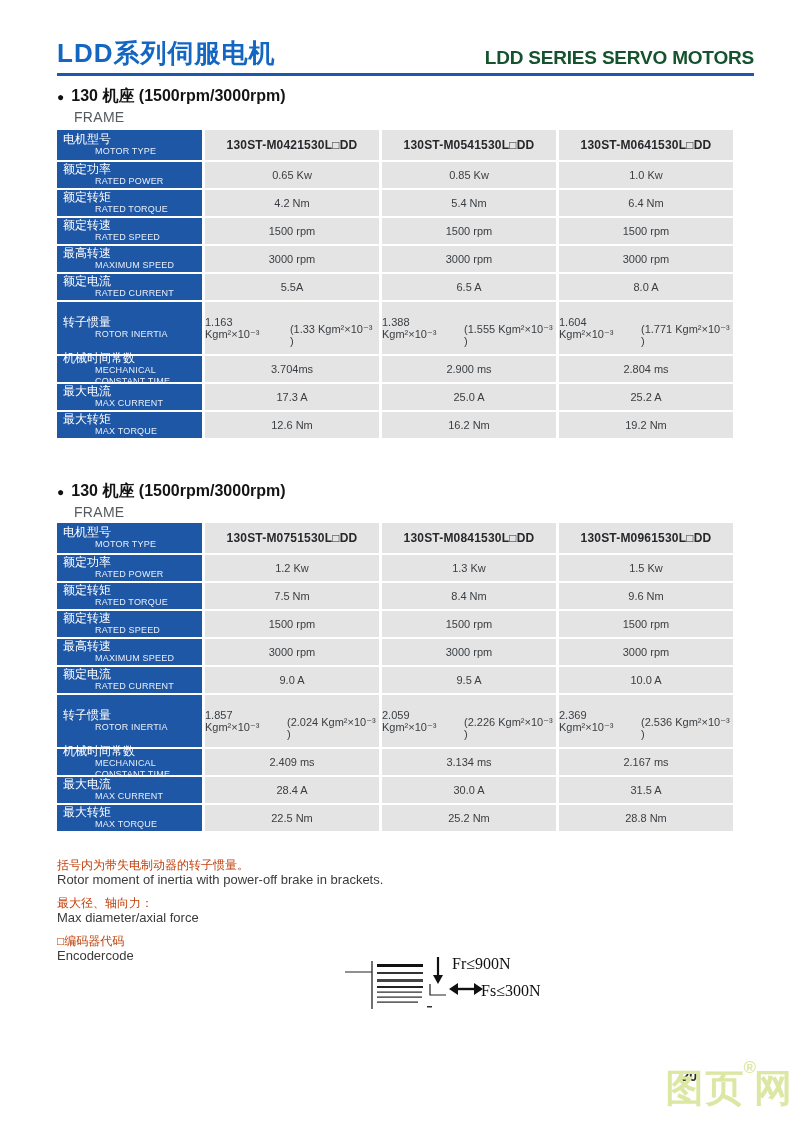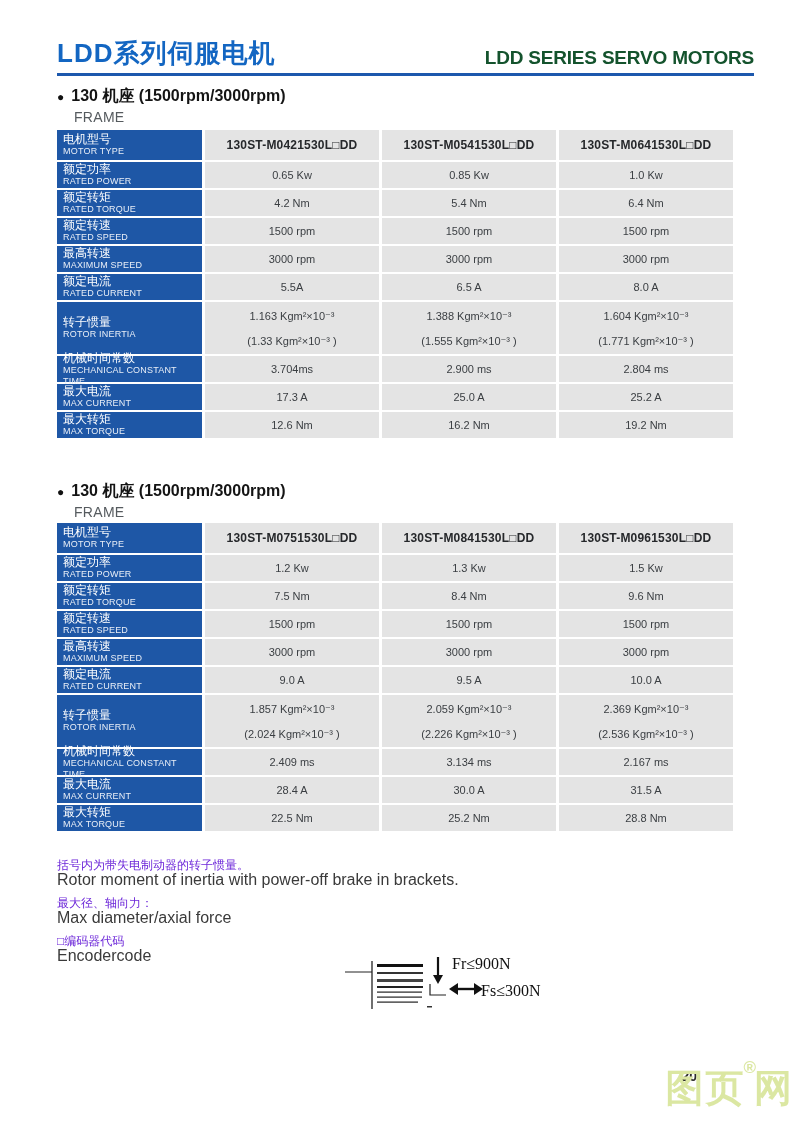--- a/index.html
+++ b/index.html
@@ -29,35 +29,35 @@
     grid-template-rows: 30px repeat(5, 26px) 52px repeat(3, 26px);
     gap: 2px 3px;
     background: #ffffff;
   }
   .label-cell {
     background: #1e57a6; color: #ffffff;
     display: flex; flex-direction: column; justify-content: center;
     padding: 1px 6px 2px 6px;
   }
   .label-zh { font-size: 12px; line-height: 14px; }
-  .label-en { font-size: 9px; line-height: 11px; letter-spacing: 0.2px; color: #e8eef7; }
+  .label-en { font-size: 9px; line-height: 11px; letter-spacing: 0.2px; color: #e8eef7; margin-left: 32px; }
   .data-cell {
     background: #e4e4e4; color: #3a3e42;
     display: flex; align-items: center; justify-content: center;
     font-size: 11px;
   }
   .model-cell { font-weight: bold; font-size: 12px; color: #26282b; letter-spacing: 0.2px; }
-  .tall-cell { flex-direction: column; }
+  .tall-cell { flex-direction: row; }
   .tall-cell .inertia-line { line-height: 12px; }
   .tall-cell .inertia-line + .inertia-line { margin-top: 13px; }
   
   .notes { position: absolute; left: 57px; top: 858px; }
   .note-group { margin-bottom: 9px; }
-  .note-zh { font-size: 12px; line-height: 15px; color: #6d28d9; }
-  .note-en { font-size: 16px; line-height: 14px; color: #3a3a3a; }
+  .note-zh { font-size: 12px; line-height: 15px; color: #c2410c; }
+  .note-en { font-size: 13px; line-height: 14px; color: #3a3a3a; }
   
   .diagram { position: absolute; left: 345px; top: 953px; width: 240px; height: 64px; }
   .diagram svg { position: absolute; left: 0; top: 0; }
   .force-label {
     position: absolute;
     font-family: "Liberation Serif", "DejaVu Serif", serif;
     font-size: 16px; color: #111;
   }
   .fr-label { left: 107px; top: 2px; }
   .fs-label { left: 136px; top: 29px; }

